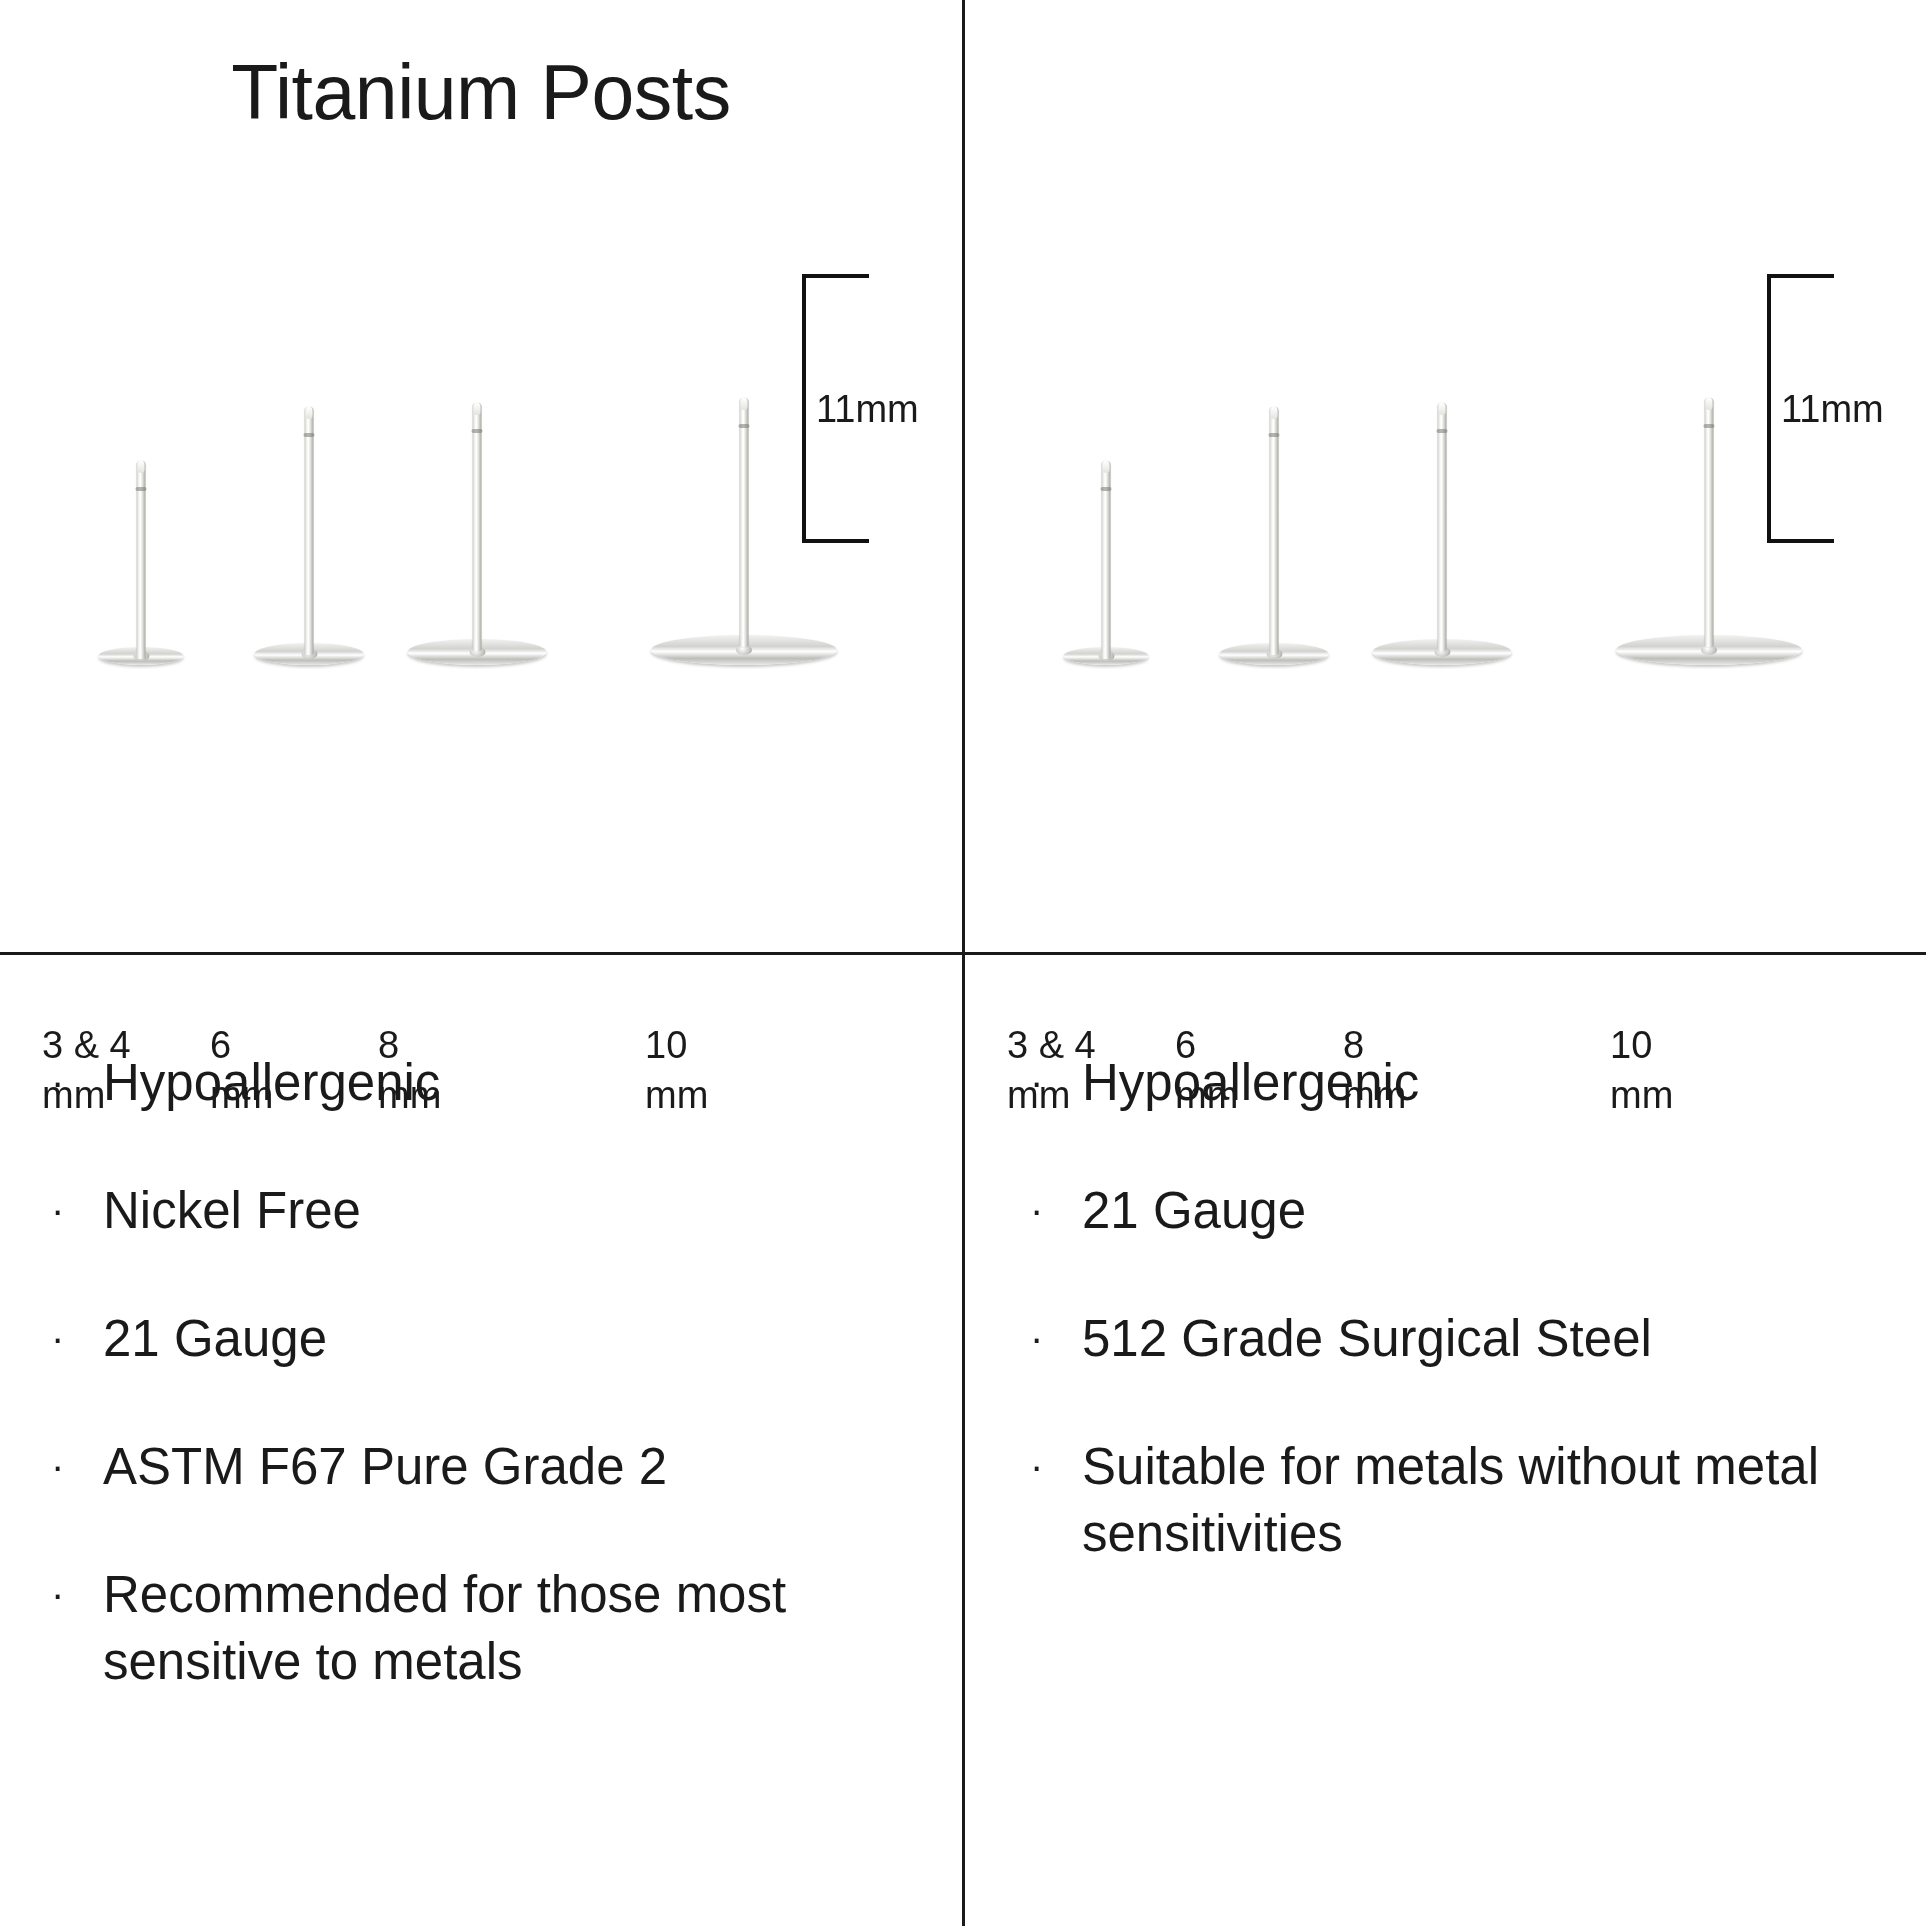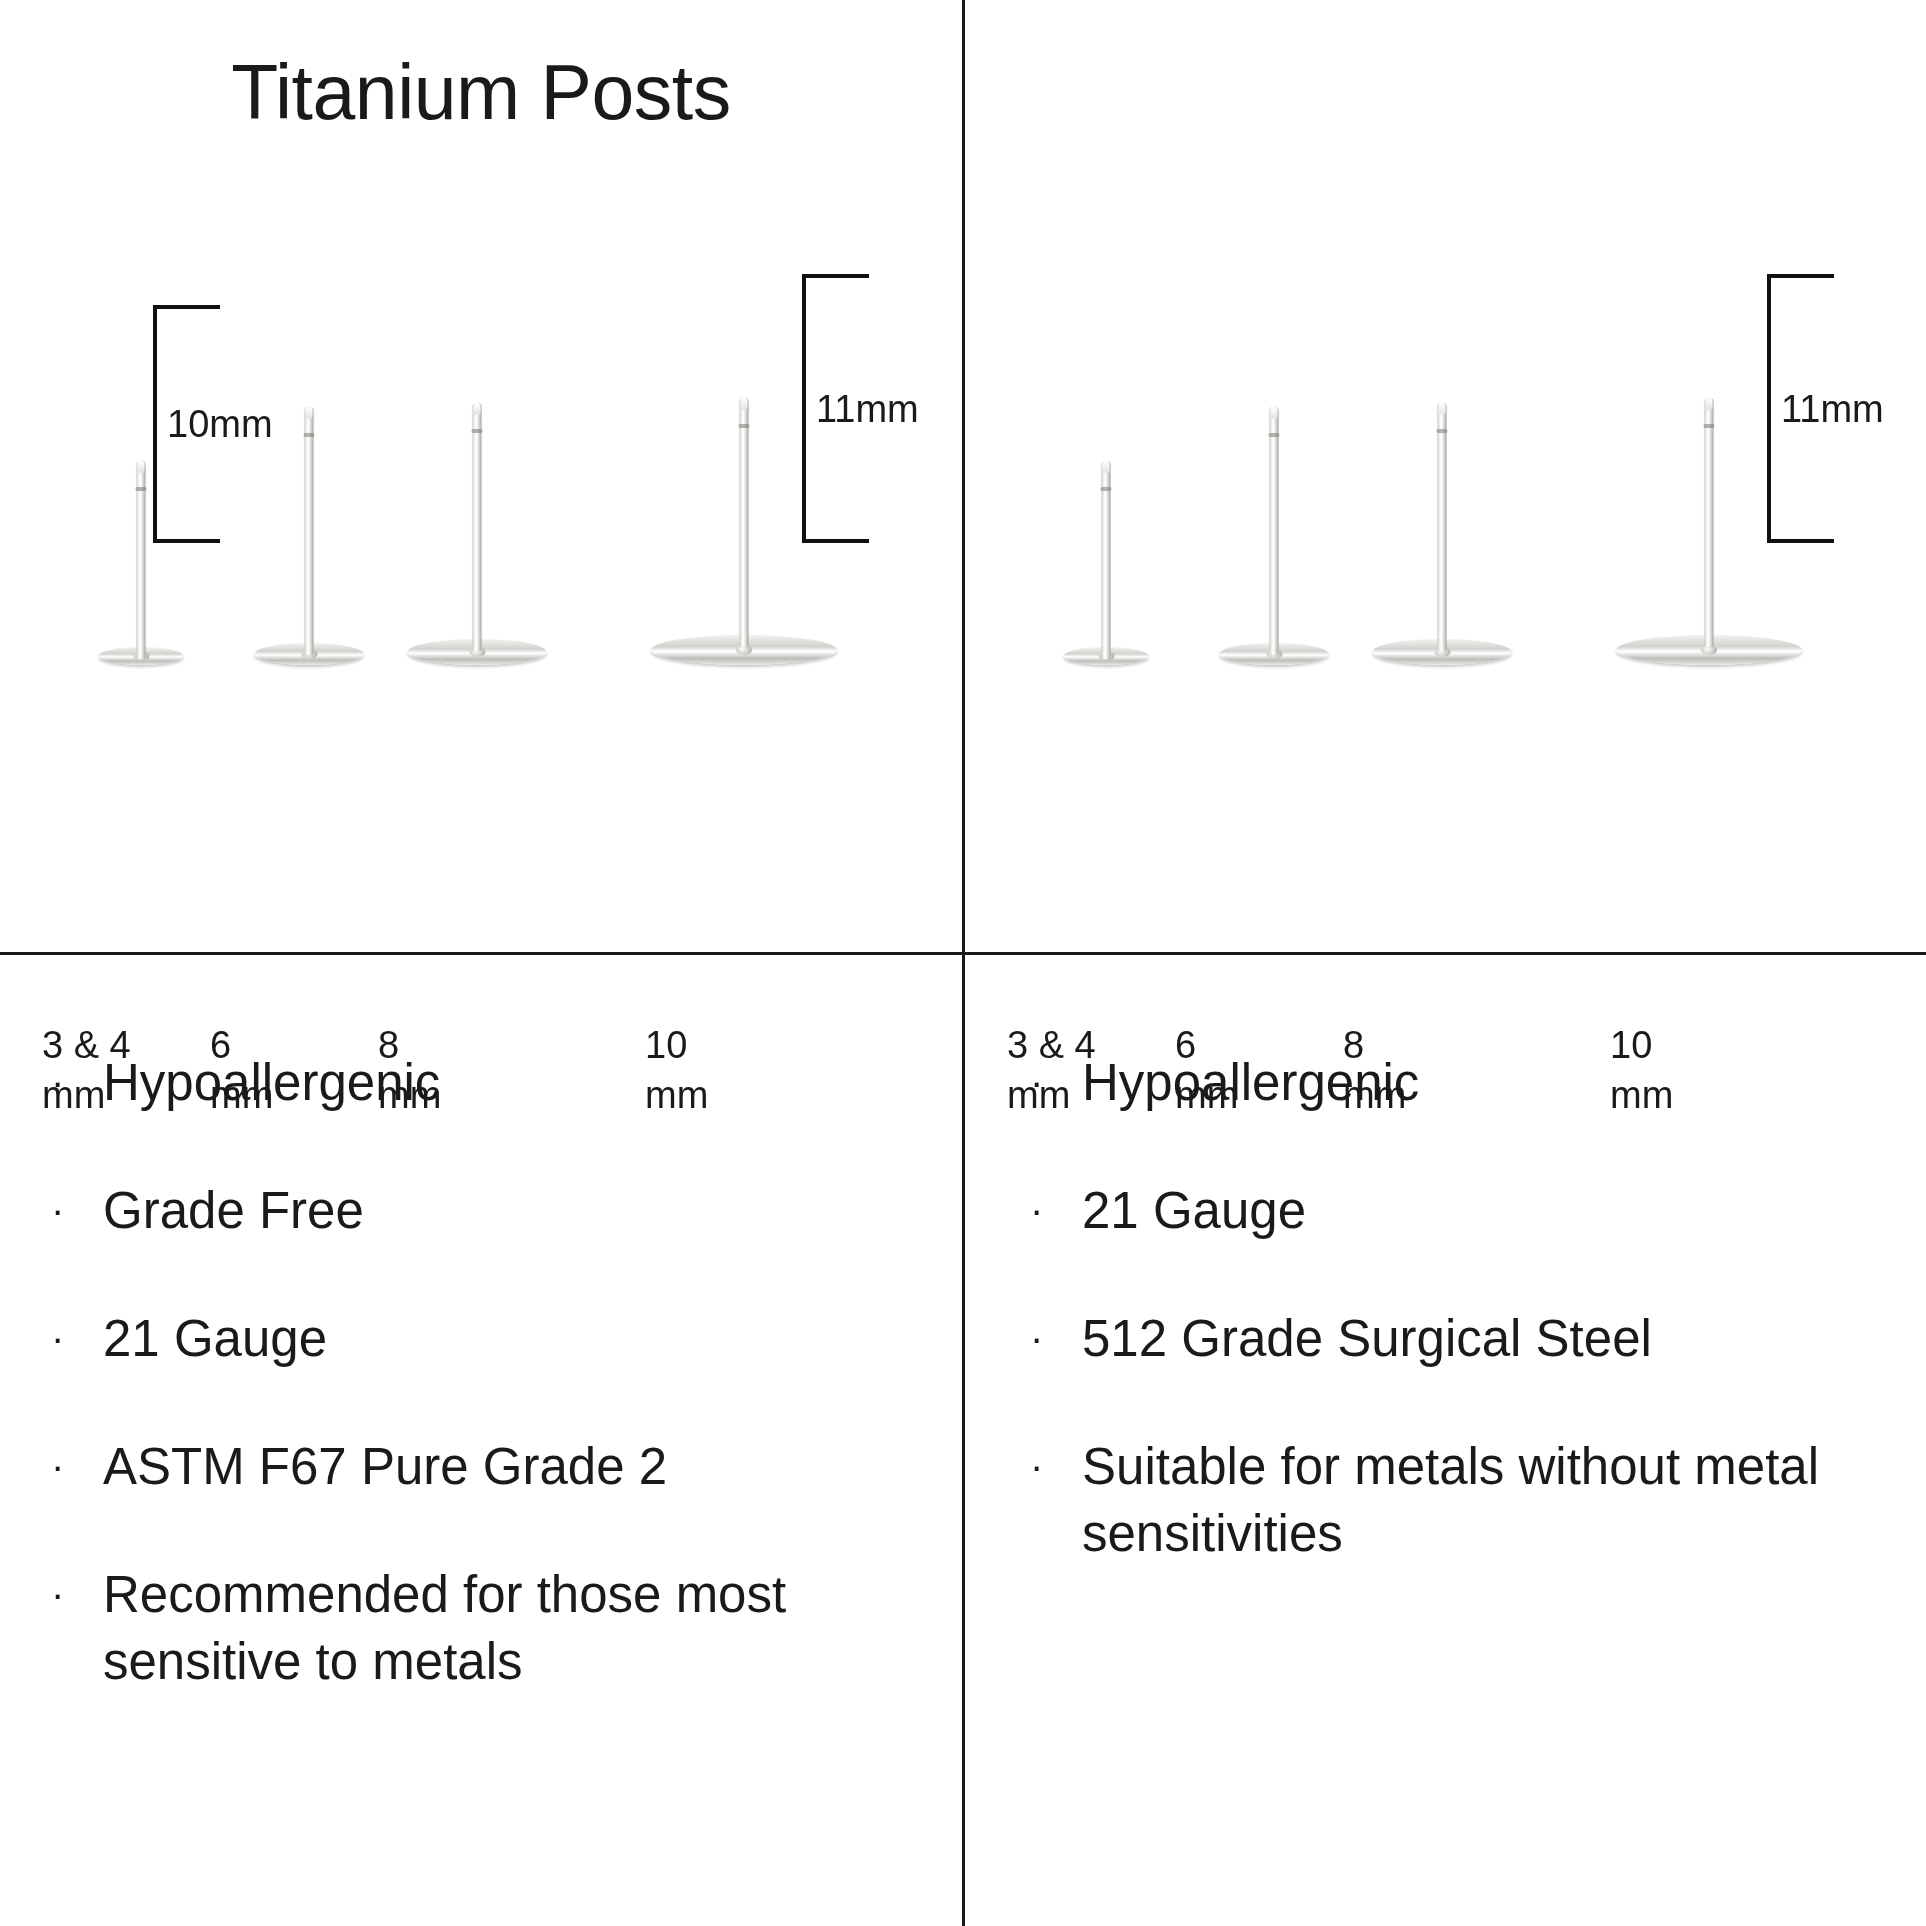--- a/index.html
+++ b/index.html
@@ -255,26 +255,20 @@
 
       <div class="post-cell" style="left: 645px;">
         <div class="post-graphic">
           <div class="disc" style="width:186px;height:30px;"></div>
           <div class="pin" style="height:249px;bottom:36px;"></div>
         </div>
         <div class="post-label" style="left:0;white-space:pre-line;">10
 mm</div>
       </div>
 
-      <div class="bracket" style="left:153px; top:-22px; height:238px; width:69px;">
-        <div class="vline"></div>
-        <div class="tick top"></div>
-        <div class="tick bottom"></div>
-        <div class="bracket-label">10mm</div>
-      </div>
 
       <div class="bracket" style="left:802px; top:-53px; height:269px; width:69px;">
         <div class="vline"></div>
         <div class="tick top"></div>
         <div class="tick bottom"></div>
         <div class="bracket-label">11mm</div>
       </div>
 
     </div>
   </div>
@@ -330,21 +324,21 @@
     </div>
   </div>
 
   <div class="panel left">
     <div class="bullet">
       <span class="dot">·</span>
       <span class="btext">Hypoallergenic</span>
     </div>
     <div class="bullet">
       <span class="dot">·</span>
-      <span class="btext">Grade Free</span>
+      <span class="btext">Nickel Free</span>
     </div>
     <div class="bullet">
       <span class="dot">·</span>
       <span class="btext">21 Gauge</span>
     </div>
     <div class="bullet">
       <span class="dot">·</span>
       <span class="btext">ASTM F67 Pure Grade 2</span>
     </div>
     <div class="bullet">

